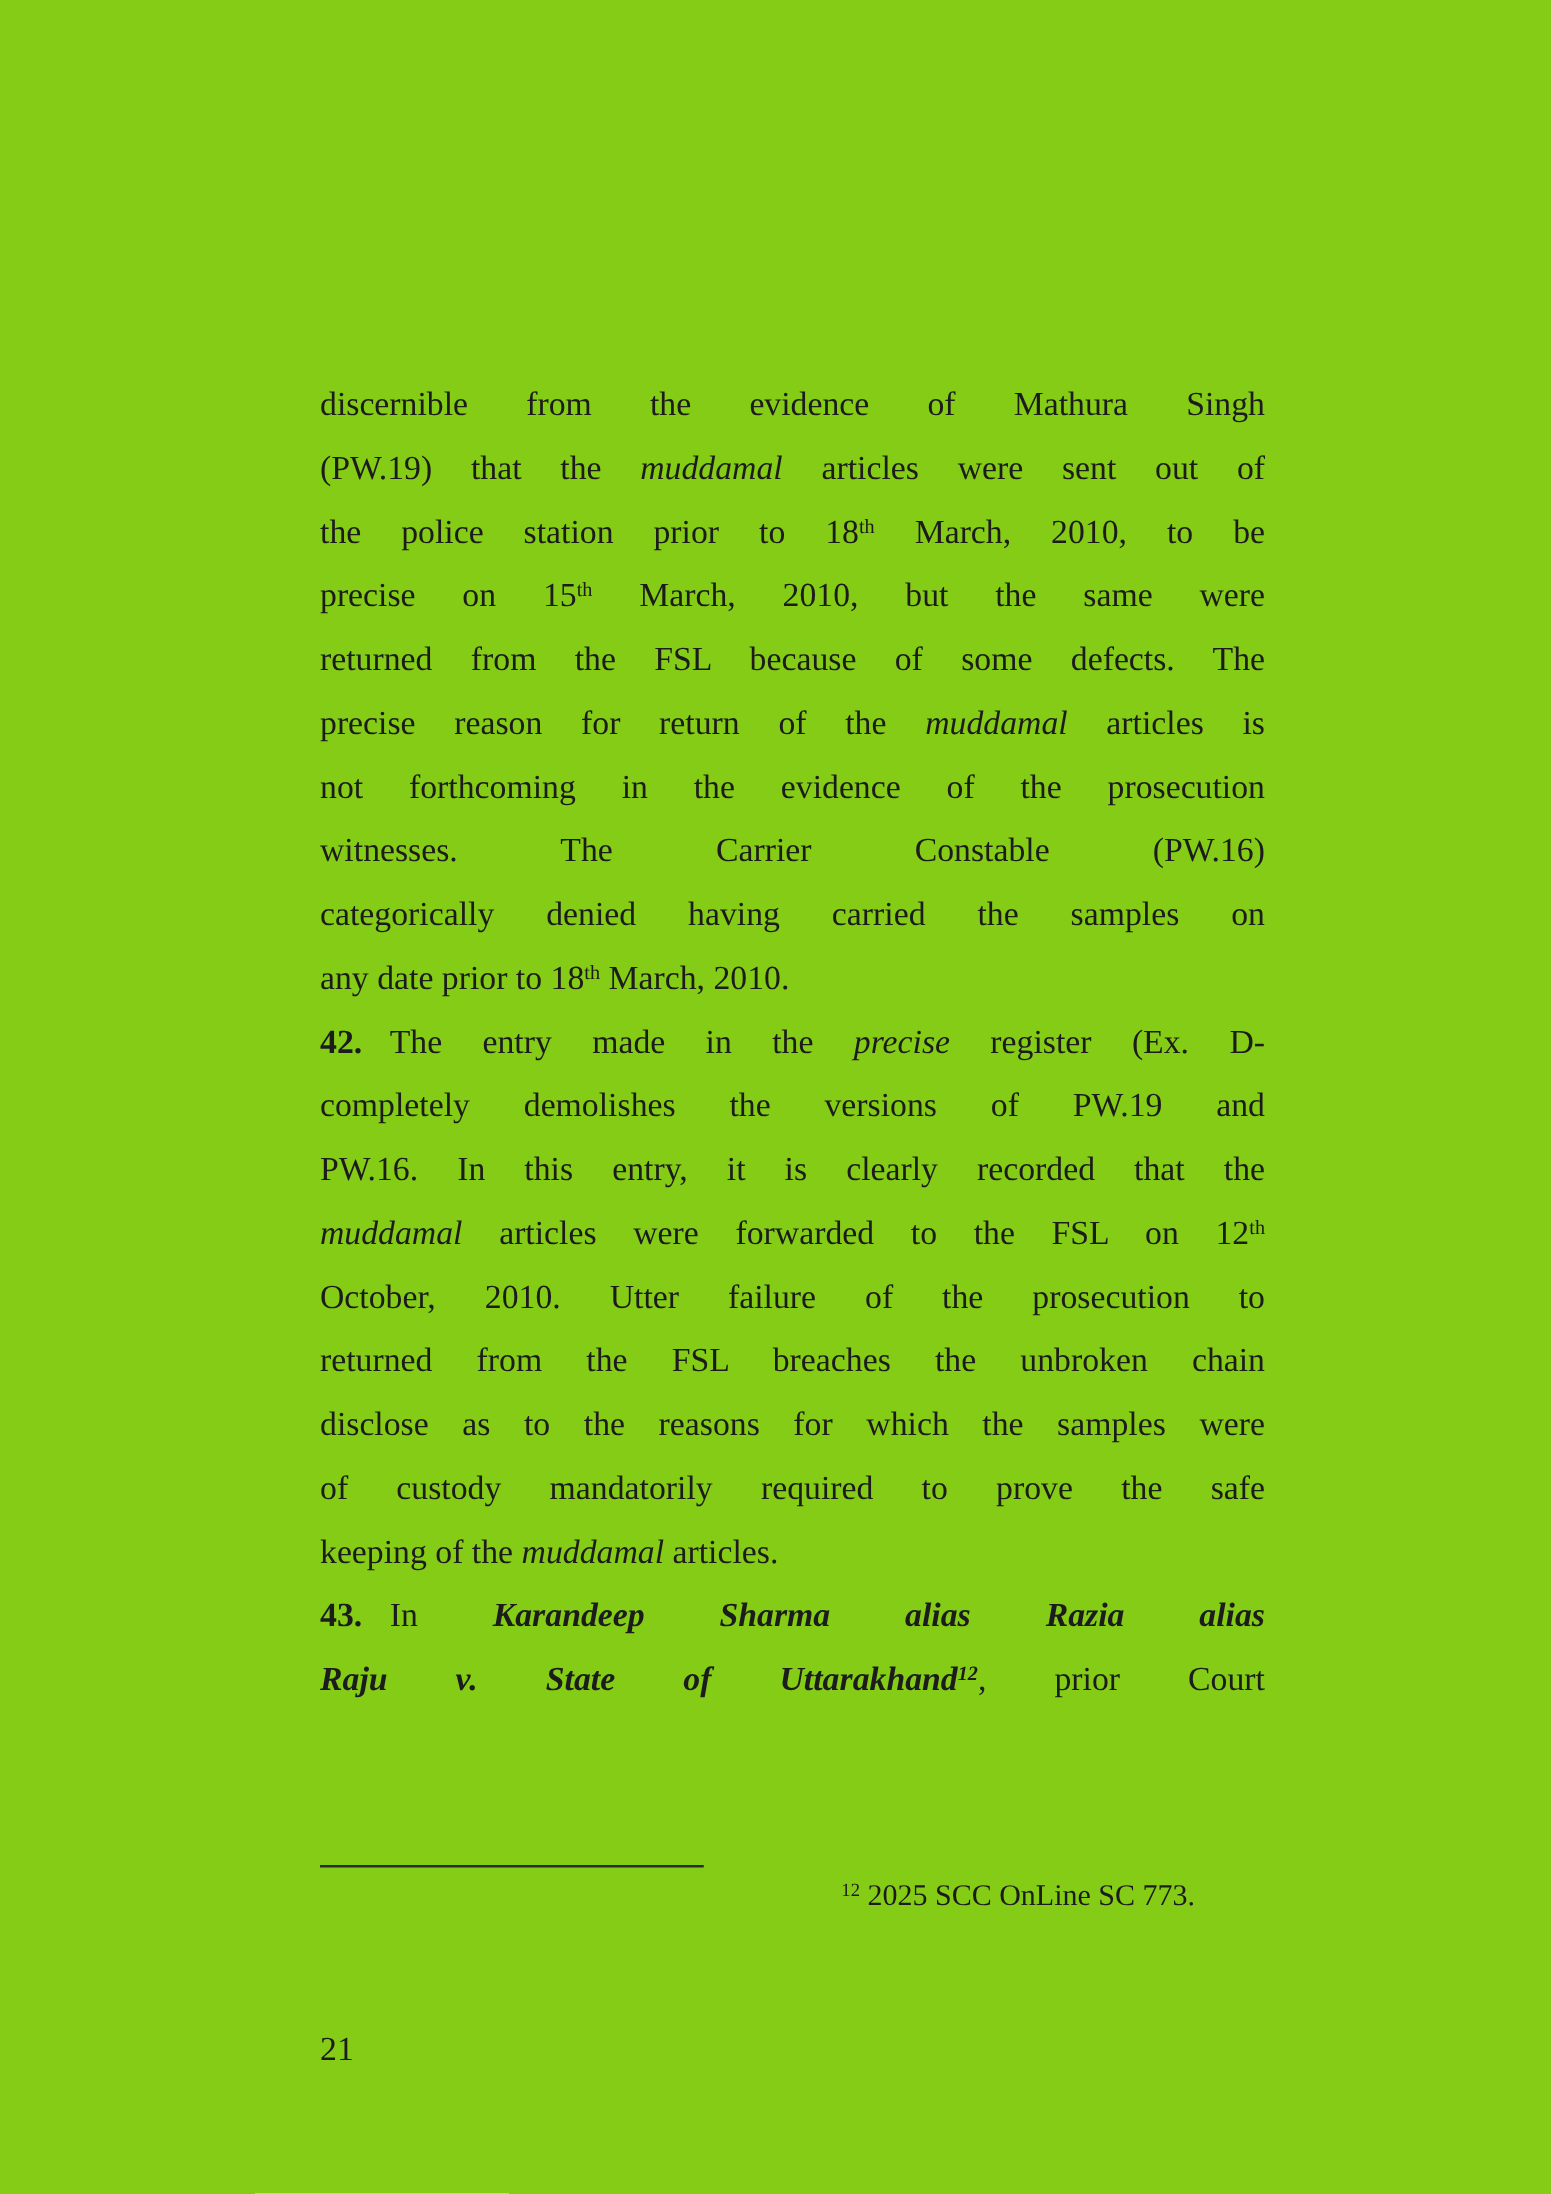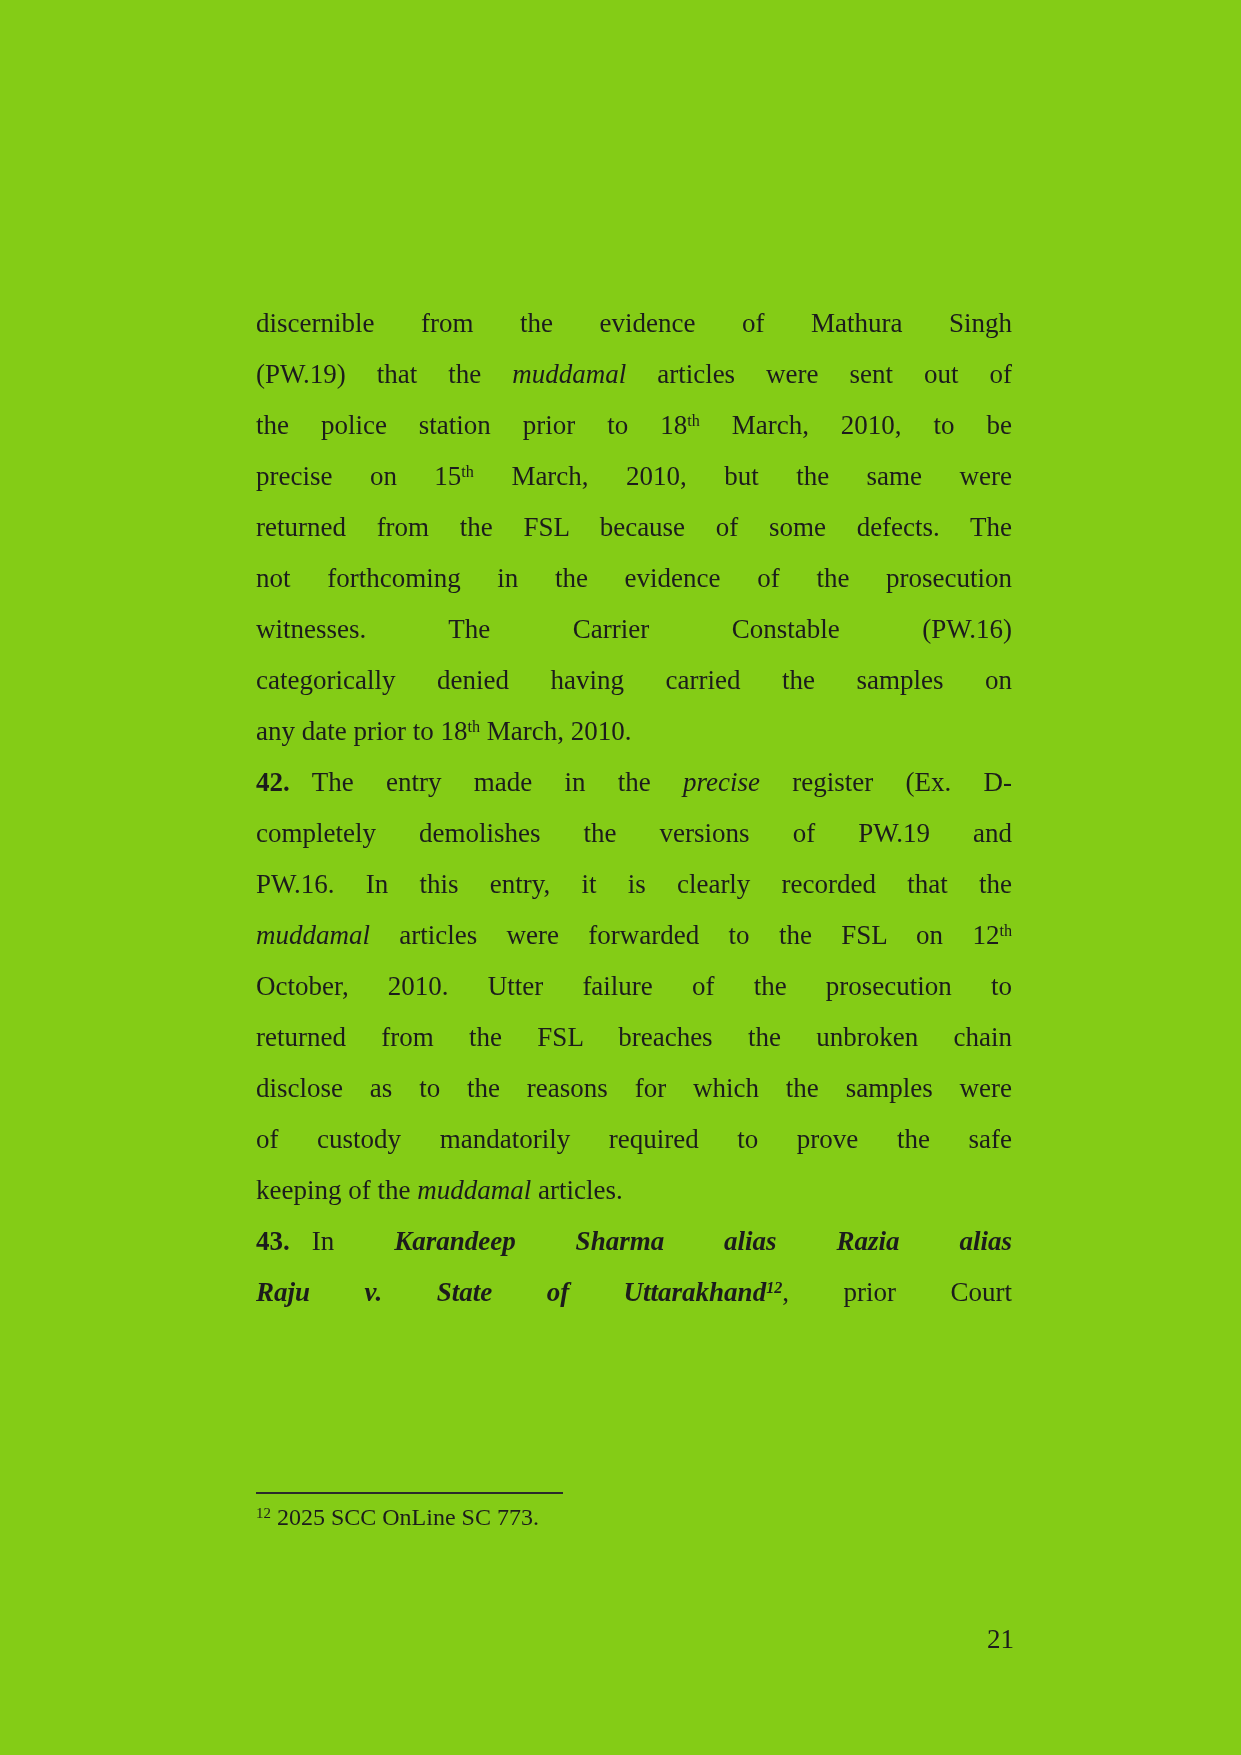--- a/index.html
+++ b/index.html
@@ -53,47 +53,49 @@
     height: 0;
     border-top: 2px solid #2b2b2b;
   }
   .footnote {
     position: absolute;
     left: 256px;
     top: 1500px;
     width: 700px;
     font-size: 24px;
     line-height: 34px;
+    text-align: right;
   }
   .fn-marker {
     font-size: 0.62em;
     position: relative;
     top: -0.45em;
   }
   .page-number {
     position: absolute;
     left: 256px;
     top: 1622px;
     width: 758px;
-    text-align: right;
+    text-align: left;
     font-size: 27px;
     line-height: 34px;
   }
 </style>
 </head>
 <body>
 
 <div class="page">
 
   <div class="body-text" id="body-lines">
       <div class="text-line just"><span>discernible from the evidence of Mathura Singh</span></div>
       <div class="text-line just"><span>(PW.19) that the </span><span class="seg-i">muddamal</span><span> articles were sent out of</span></div>
       <div class="text-line just"><span>the police station prior to 18</span><span class="seg-sup">th</span><span> March, 2010, to be</span></div>
       <div class="text-line just"><span>precise on 15</span><span class="seg-sup">th</span><span> March, 2010, but the same were</span></div>
       <div class="text-line just"><span>returned from the FSL because of some defects. The</span></div>
+      <div class="text-line just"><span>precise reason for return of the </span><span class="seg-i">muddamal</span><span> articles is</span></div>
       <div class="text-line just"><span>not forthcoming in the evidence of the prosecution</span></div>
       <div class="text-line just"><span>witnesses. The Carrier Constable (PW.16)</span></div>
       <div class="text-line just"><span>categorically denied having carried the samples on</span></div>
       <div class="text-line"><span>any date prior to 18</span><span class="seg-sup">th</span><span> March, 2010.</span></div>
       <div class="text-line just"><span class="seg-num">42.</span><span>The entry made in the </span><span class="seg-i">precise</span><span> register (Ex. D-</span></div>
       <div class="text-line just"><span>completely demolishes the versions of PW.19 and</span></div>
       <div class="text-line just"><span>PW.16. In this entry, it is clearly recorded that the</span></div>
       <div class="text-line just"><span class="seg-i">muddamal</span><span> articles were forwarded to the FSL on 12</span><span class="seg-sup">th</span></div>
       <div class="text-line just"><span>October, 2010. Utter failure of the prosecution to</span></div>
       <div class="text-line just"><span>returned from the FSL breaches the unbroken chain</span></div>

